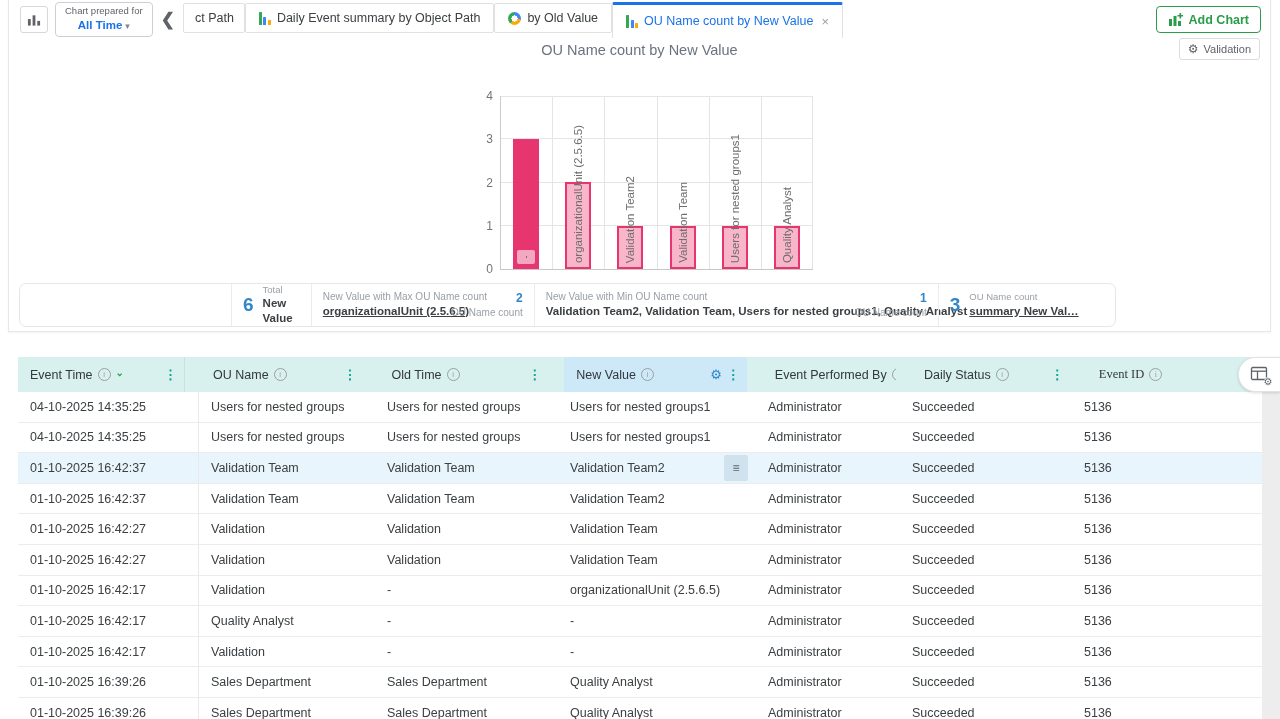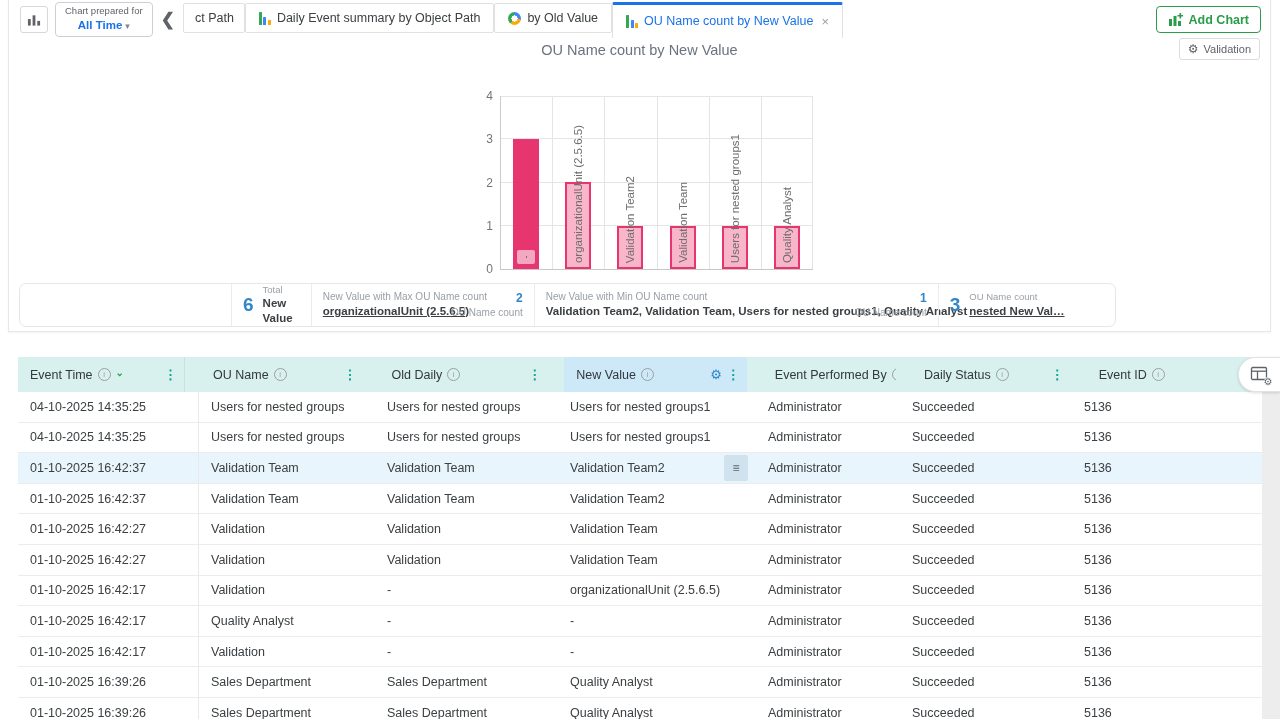--- a/index.html
+++ b/index.html
@@ -142,21 +142,21 @@
         </div>
         <div class="mm-right">
           <span class="n">1</span>
           <span class="c">OU Name count</span>
         </div>
       </div>
       <div class="sum-sec" style="width: 178px;">
         <span class="bignum">3</span>
         <span class="two-line">
           <span class="t">OU Name count</span>
-          <span class="b link">nested New Val…</span>
+          <span class="b link">summary New Val…</span>
         </span>
       </div>
     </div>
 </div>
 
 <div class="toolbar">
   <button class="icon-btn">
     <svg width="15" height="14" viewBox="0 0 15 14">
         <rect x="1" y="6" width="3" height="7" fill="#5f6368"></rect>
         <rect x="6" y="2" width="3" height="11" fill="#5f6368"></rect>
@@ -213,40 +213,40 @@
         <i class="info">i</i>
         <span class="sort">⌄</span>
         <span class="dots">⋮</span>
       </div>
       <div class="th" style="width: 176px;">
         <span>OU Name</span>
         <i class="info">i</i>
         <span class="dots">⋮</span>
       </div>
       <div class="th" style="width: 183px;">
-        <span>Old Daily</span>
+        <span>Old Time</span>
         <i class="info">i</i>
         <span class="dots">⋮</span>
       </div>
       <div class="th nv" style="width: 198px;">
         <span>New Value</span>
         <i class="info">i</i>
         <span class="hgear">⚙</span>
         <span class="dots">⋮</span>
       </div>
       <div class="th" style="width: 144px;">
         <span>Event Performed By</span>
         <i class="info">i</i>
       </div>
       <div class="th" style="width: 172px;">
         <span>Daily Status</span>
         <i class="info">i</i>
         <span class="dots">⋮</span>
       </div>
-      <div class="th" style="width: 190px;">
+      <div class="th" style="width: 190px; font-family: Liberation Serif, serif;">
         <span>Event ID</span>
         <i class="info">i</i>
       </div>
     </div>
   <div id="tbody">
       <div class="trow">
         <div class="td sep-r" style="width: 181px;">
           <span>04-10-2025 14:35:25</span>
         </div>
         <div class="td" style="width: 176px;">

